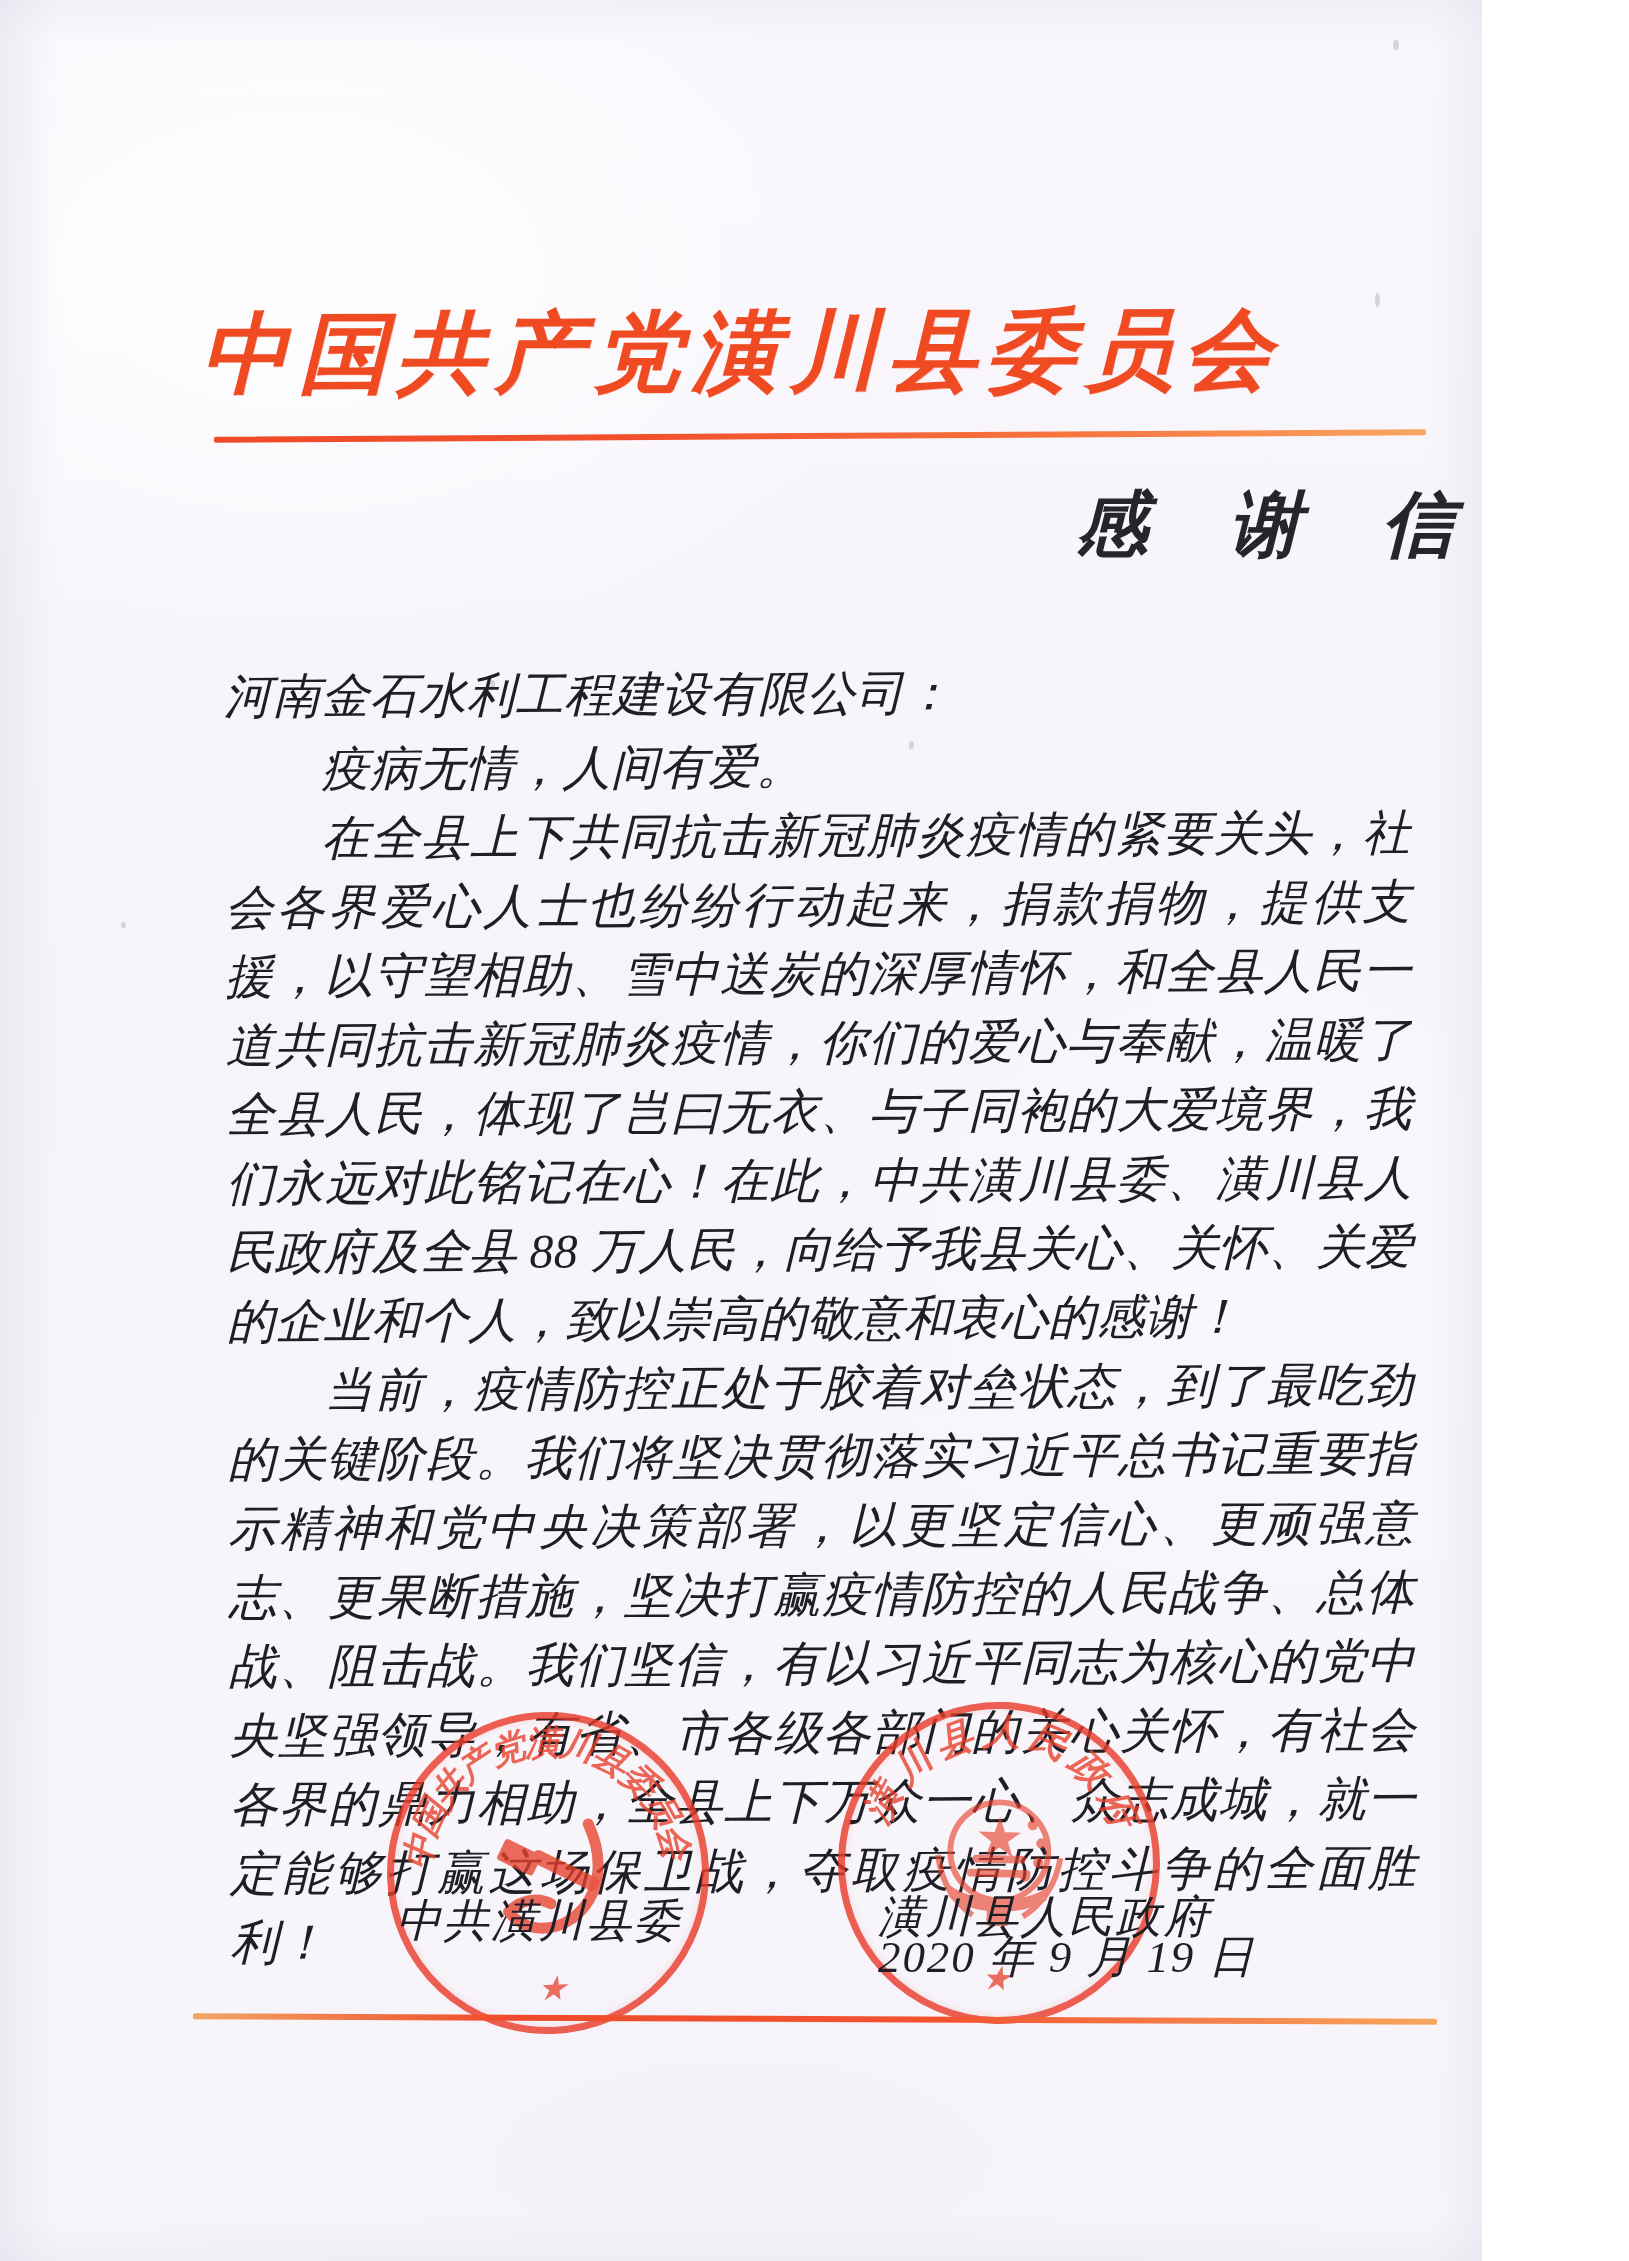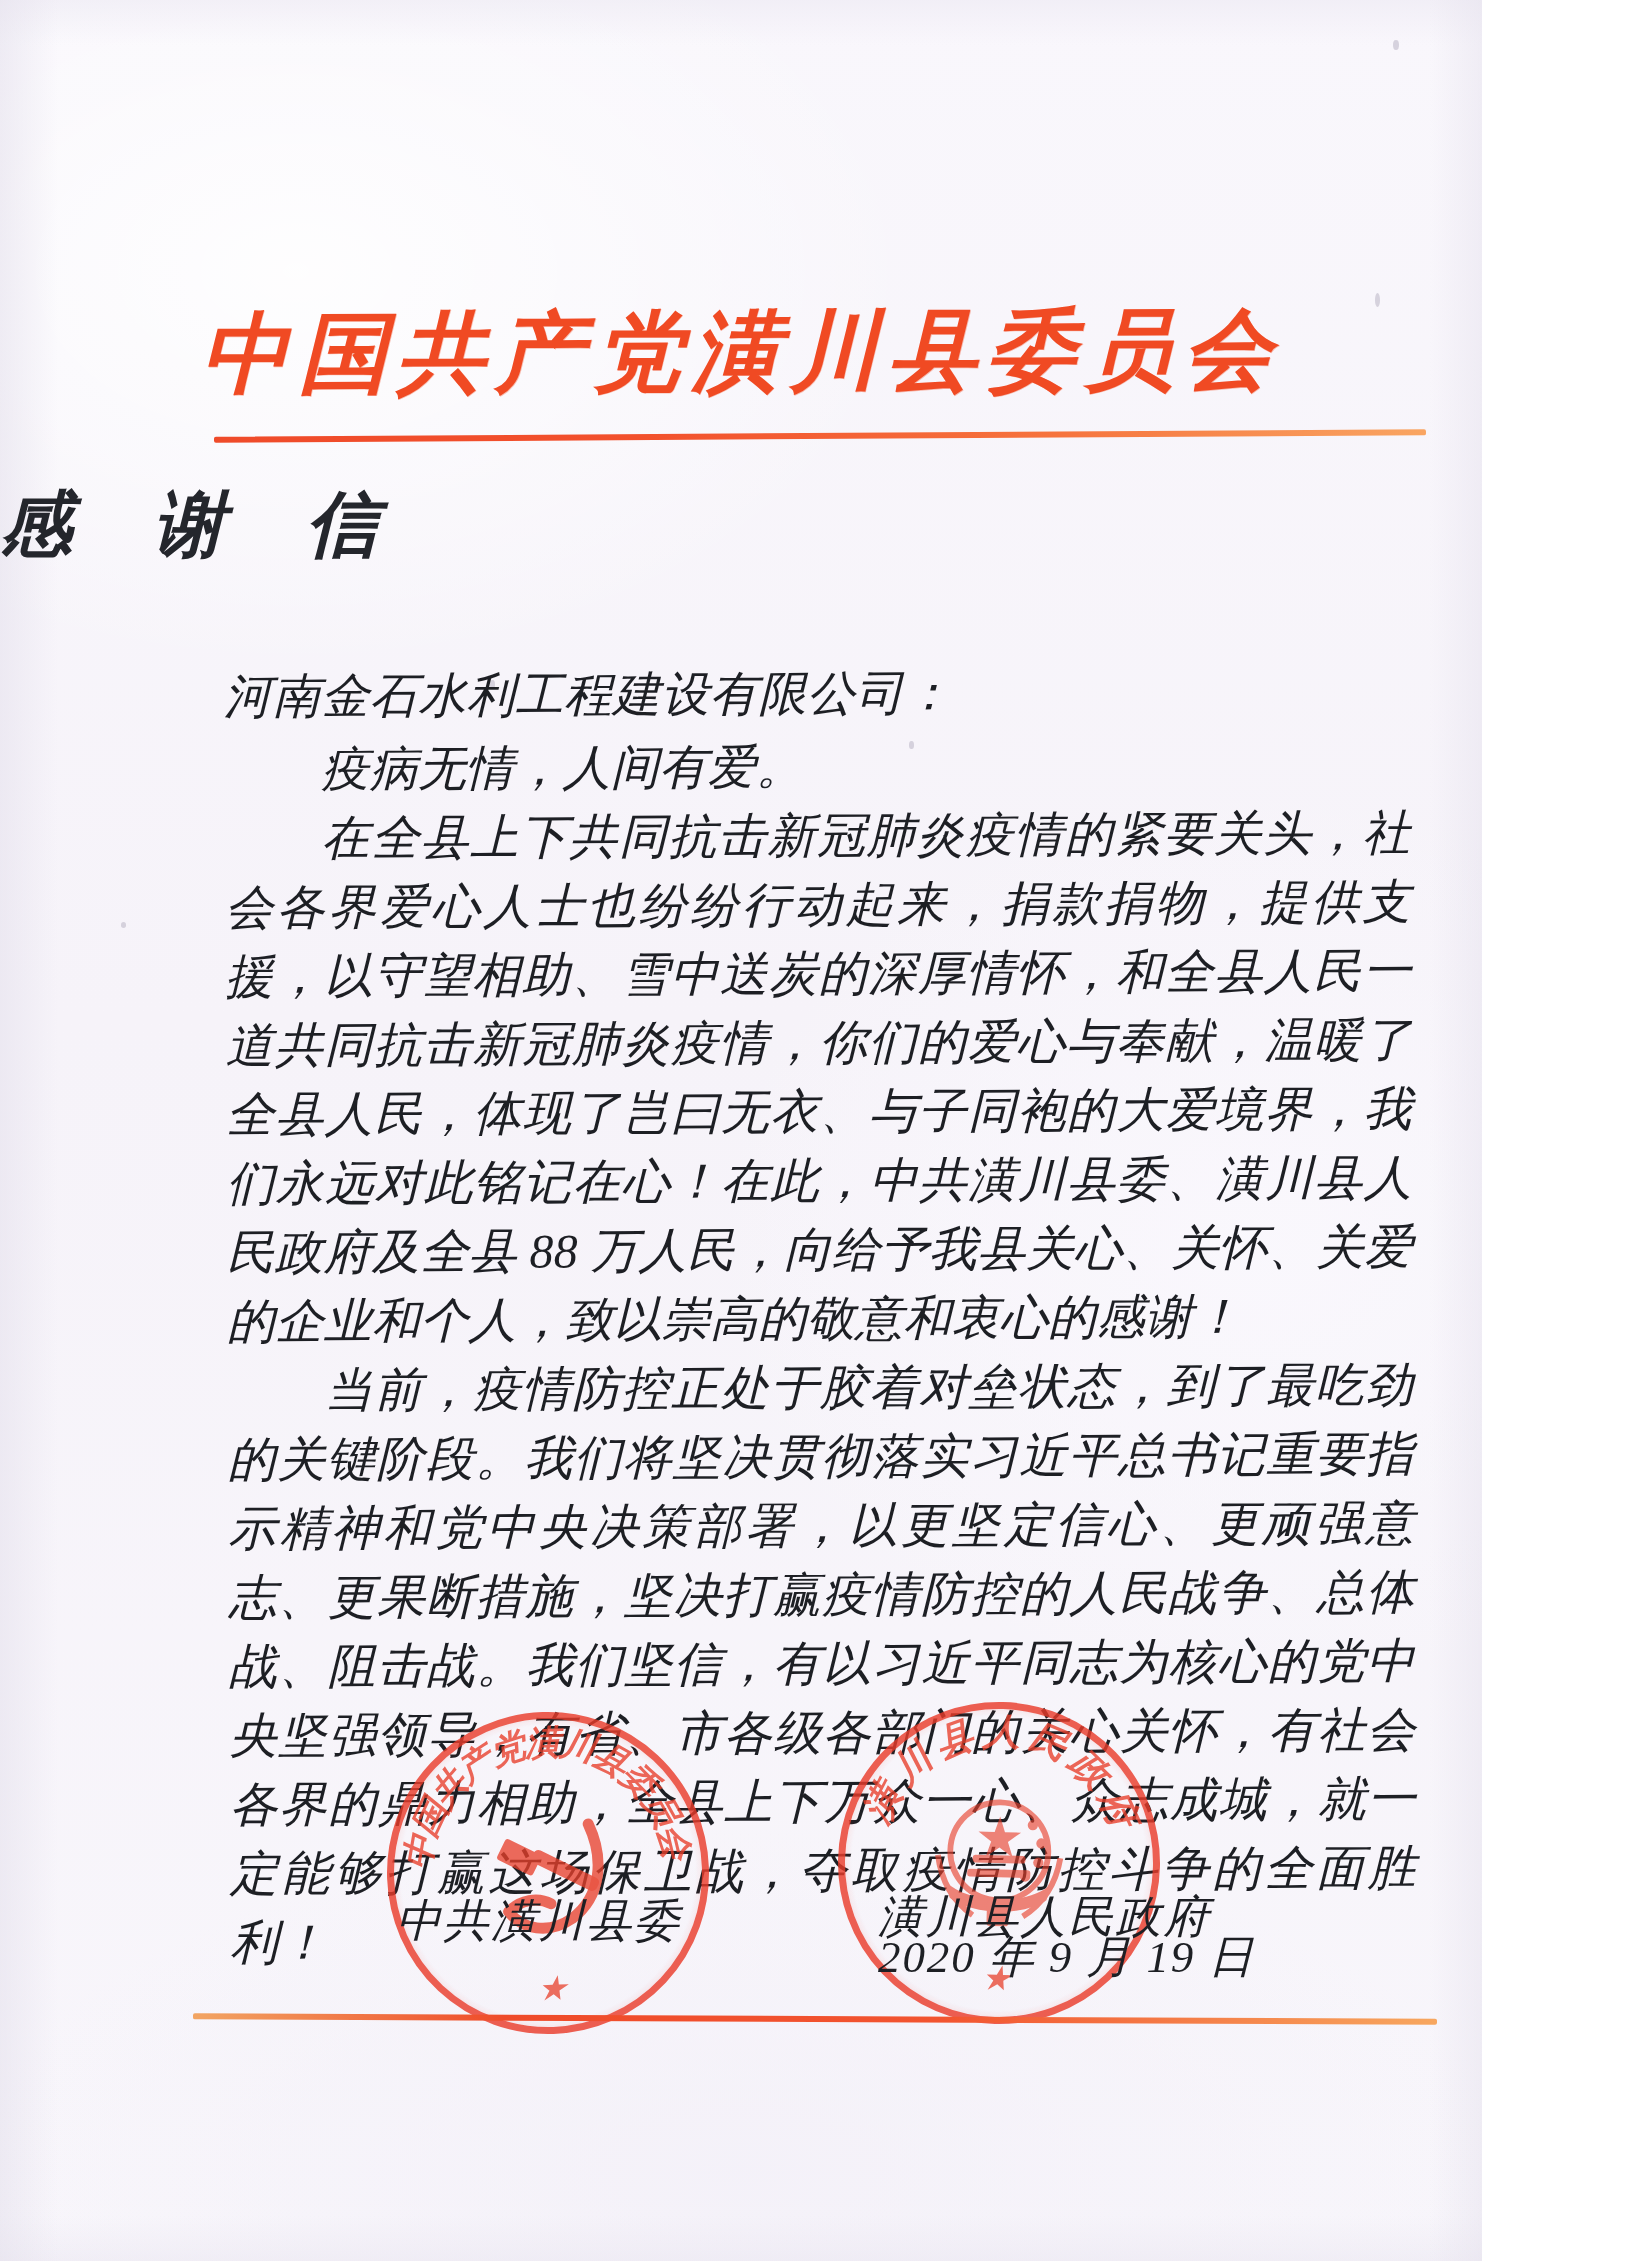--- a/index.html
+++ b/index.html
@@ -66,21 +66,21 @@
     transform: rotate(-0.35deg);
     border-radius: 1.9px;
   }
 
   
   .doc-title {
     position: absolute;
     top: 477px;
     left: 0;
     width: 100%;
-    text-align: left;
+    text-align: right;
     font-family: "DejaVu Serif", "Liberation Serif", serif;
     font-weight: 700;
     font-size: 72px;
     letter-spacing: 28px;
     color: #24262c;
     white-space: nowrap;
   }
 
   
   .body-block {

